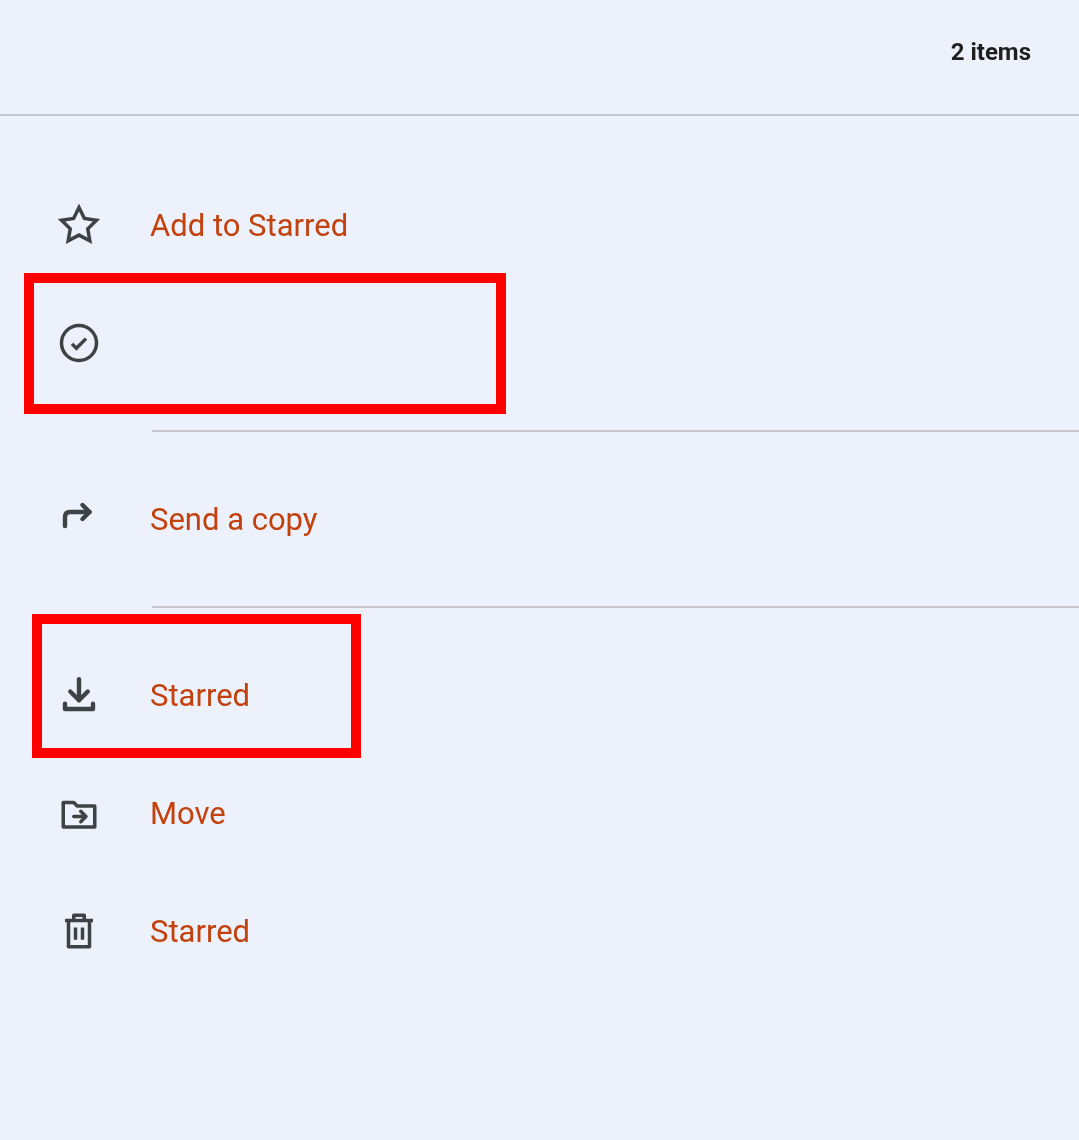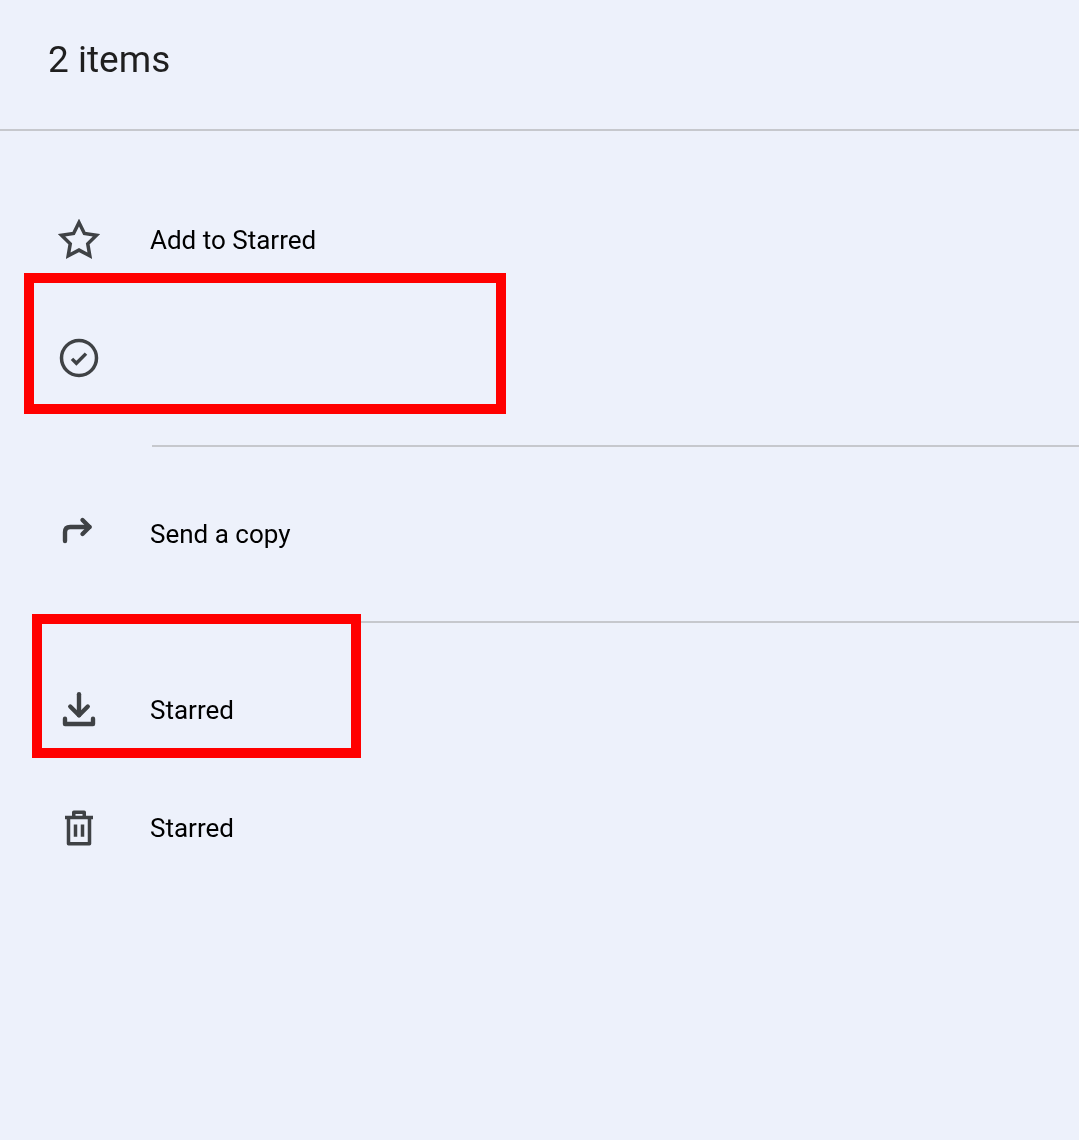--- a/index.html
+++ b/index.html
@@ -8,23 +8,24 @@
       font-family: -apple-system, BlinkMacSystemFont, "Segoe UI", Roboto, Arial, sans-serif;
       width: 1079px;
       height: 1140px;
       overflow: hidden;
     }
     .header {
       padding: 38px 48px 48px 48px;
       border-bottom: 2px solid #c6c8cd;
     }
     .header-title {
-      font-size: 37px;
-      font-weight: 400;
+      font-size: 24px;
+      font-weight: 700;
       color: #1f1f1f;
+      text-align: right;
     }
     .menu {
       padding-top: 50px;
     }
     .menu-item {
       display: flex;
       align-items: center;
       height: 118px;
       padding-left: 58px;
       cursor: pointer;
@@ -33,23 +34,23 @@
       width: 42px;
       height: 42px;
       margin-right: 50px;
       display: flex;
       align-items: center;
       justify-content: center;
       flex-shrink: 0;
       color: #3f4245;
     }
     .menu-item .label {
-      font-size: 26px;
+      font-size: 31px;
       font-weight: 400;
-      color: #000000;
+      color: #c2410c;
     }
     .divider-section {
       margin-left: 152px;
       border-top: 2px solid #c6c8cd;
       margin-top: 28px;
       margin-bottom: 28px;
     }
     .highlight-box {
       position: absolute;
       border: 10px solid #ff0000;
@@ -115,20 +116,29 @@
       <svg width="42" height="42" viewBox="0 0 24 24" fill="none" stroke="currentColor" stroke-width="2.5" stroke-linecap="round" stroke-linejoin="round">
         <path d="M12 3 L12 15"></path>
         <path d="M7 10 L12 15 L17 10"></path>
         <path d="M4 17 L4 20 L20 20 L20 17"></path>
       </svg>
     </span>
     <span class="label">Starred</span>
   </div>
 
 
+  <div class="menu-item">
+    <span class="icon">
+      <svg width="42" height="42" viewBox="0 0 24 24" fill="none" stroke="currentColor" stroke-width="2" stroke-linejoin="round">
+        <path d="M3 6 L3 20 L21 20 L21 8 L11 8 L9 6 Z"></path>
+        <path d="M9 14 L15 14 M13 11 L16 14 L13 17" stroke-linecap="round"></path>
+      </svg>
+    </span>
+    <span class="label">Move</span>
+  </div>
 
   <div class="menu-item">
     <span class="icon">
       <svg width="42" height="42" viewBox="0 0 24 24" fill="none" stroke="currentColor" stroke-width="2" stroke-linejoin="round">
         <path d="M4 6 L20 6"></path>
         <path d="M6 6 L6 21 L18 21 L18 6"></path>
         <path d="M9 6 L9 3 L15 3 L15 6"></path>
         <line x1="10" y1="10" x2="10" y2="17"></line>
         <line x1="14" y1="10" x2="14" y2="17"></line>
       </svg>

